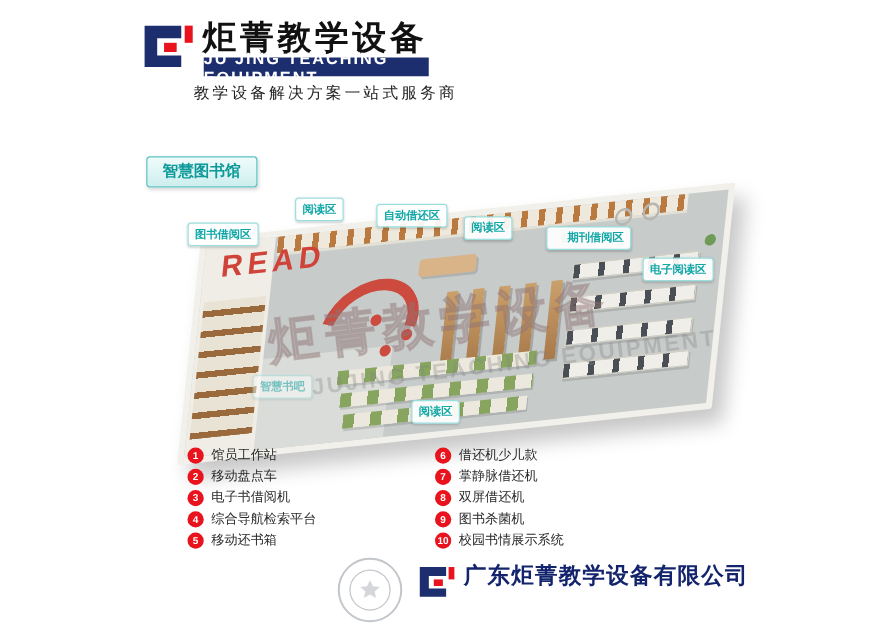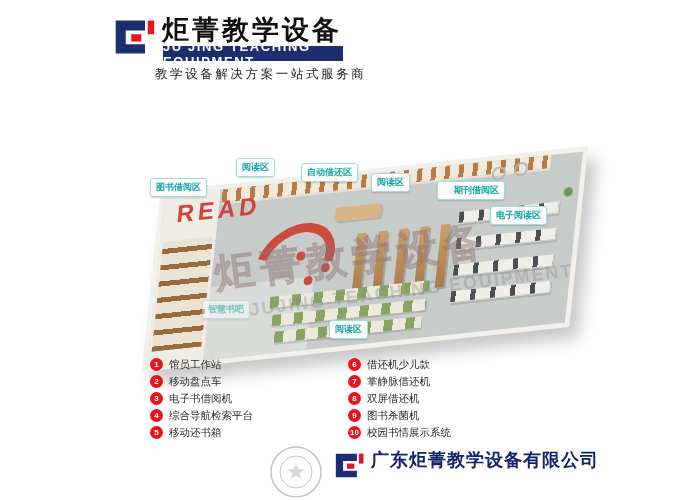--- a/index.html
+++ b/index.html
@@ -88,20 +88,21 @@
 
   <svg class="hdr-logo" viewBox="0 0 48 44">
     <path fill="#1d2e6e" d="M4 4 h32 v11 H15 v15 h21 v10 H4 z"></path>
     <rect x="39" y="4" width="7" height="15" fill="#e8131c"></rect>
     <rect x="21" y="19" width="11" height="8" fill="#e8131c"></rect>
   </svg>
   <div class="brand-cn">炬菁教学设备</div>
   <div class="brand-en-bar">JU JING TEACHING EQUIPMENT</div>
   <div class="tagline">教学设备解决方案一站式服务商</div>
 
+  <div class="sec-badge">智慧图书馆</div>
 
   <div class="plan">
     <div class="room">
       <div class="floor-light"></div>
       <div class="wall-shelf-top"></div>
       <div class="left-panel"></div>
       <div class="read-text">READ</div>
       <div class="left-shelves"></div>
       <div class="sofa-arc"></div>
       <div class="stool" style="left:150px;top:95px;"></div>
@@ -125,21 +126,21 @@
       <div class="plant" style="left:288px;top:20px;"></div>
       <div class="plant" style="left:405px;top:34px;"></div>
     </div>
   </div>
 
   <div class="area-label" style="left:150px;top:178px;">图书借阅区</div>
   <div class="area-label" style="left:236px;top:158px;">阅读区</div>
   <div class="area-label" style="left:301px;top:163px;">自动借还区</div>
   <div class="area-label" style="left:371px;top:173px;">阅读区</div>
   <div class="area-label" style="left:437px;top:181px;padding-left:16px;">期刊借阅区</div>
-  <div class="area-label" style="left:490px;top:206px;">电子阅读区</div>
+  <div class="area-label" style="left:514px;top:206px;">电子阅读区</div>
   <div class="area-label" style="left:329px;top:320px;">阅读区</div>
   <div class="area-label faint" style="left:202px;top:300px;">智慧书吧</div>
 
   <div class="watermark">
     <div class="wm-cn">炬菁教学设备</div>
     <div class="wm-en">JUJING TEACHING EQUIPMENT</div>
   </div>
 
   <div class="legend-col l">
     <div class="legend-item">

